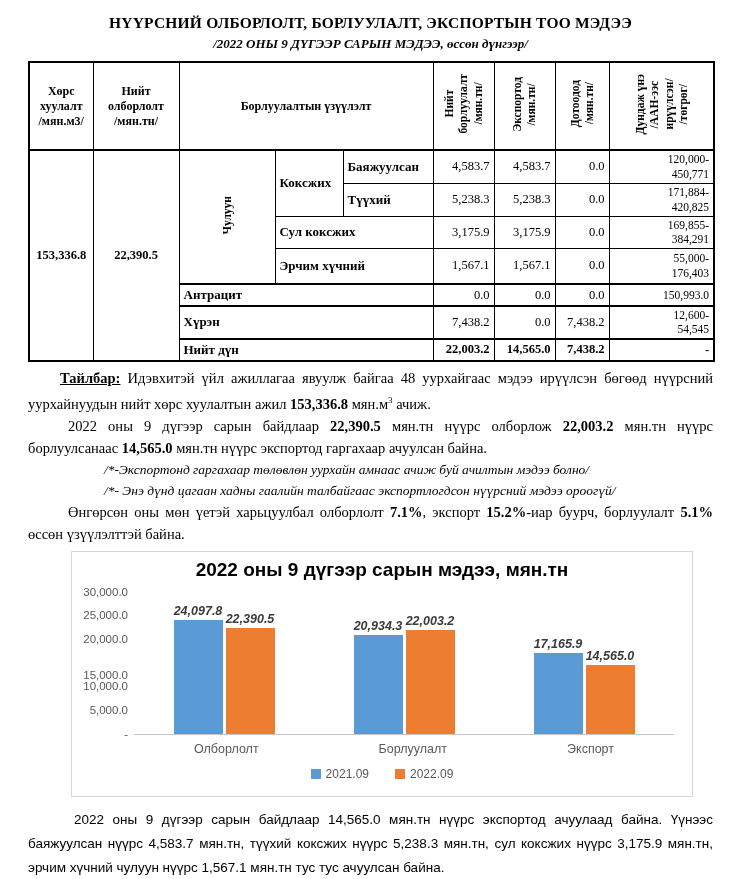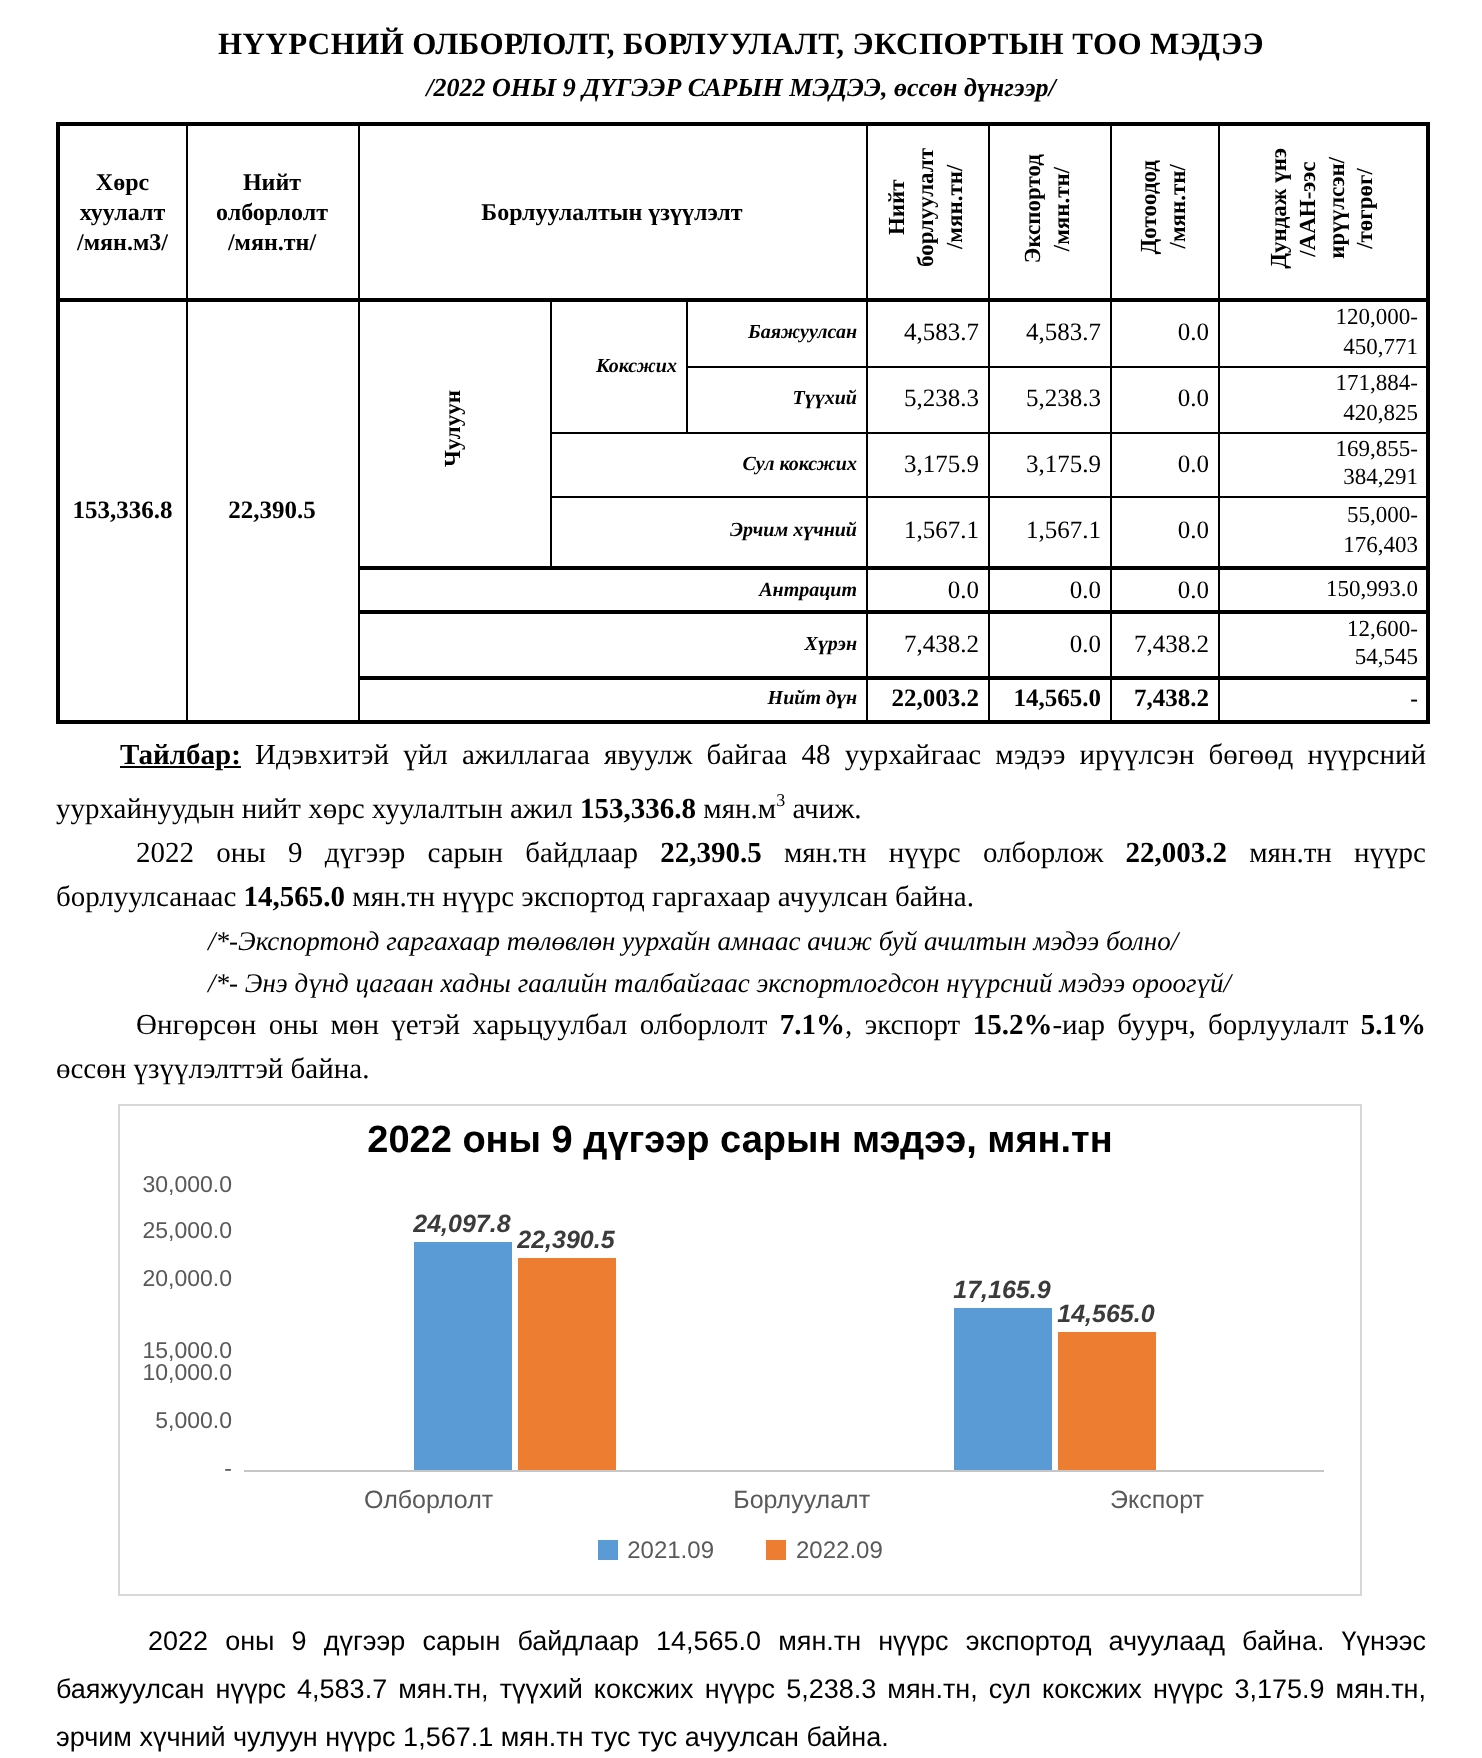--- a/index.html
+++ b/index.html
@@ -14,39 +14,39 @@
   table.stats th, table.stats td { border:1.4px solid #000; padding:1px 4px; }
   table.stats { border:2px solid #000; }
   tr.header-row th { border-bottom:2px solid #000; font-weight:bold; font-size:12px; text-align:center; vertical-align:middle; height:88px; line-height:1.25; }
   .pre { white-space:pre-line; }
   th .vtext, td .vtext {
     writing-mode:vertical-rl; transform:rotate(180deg);
     white-space:pre-line; display:inline-block;
     font-weight:bold; font-size:11.5px; line-height:1.25;
   }
   td.bignum { text-align:center; vertical-align:middle; font-weight:bold; font-size:12.5px; }
-  td.rowlbl { text-align:right; vertical-align:middle; font-weight:bold; font-size:10px;font-style:italic; }
+  td.rowlbl { text-align:left; vertical-align:middle; font-weight:bold; font-size:13px; }
   td.vcell { text-align:center; vertical-align:middle; }
   td.num { text-align:right; vertical-align:middle; font-size:12.5px; padding-right:6px; }
   td.price { font-size:11.5px; line-height:1.25; white-space:pre-line; text-align:right; }
   tr.r0 td { height:33px; } tr.r1 td { height:33px; } tr.r2 td { height:32px; }
   tr.r3 td { height:36px; } tr.r4 td { height:22px; } tr.r5 td { height:32px; } tr.r6 td { height:22px; }
   tr.thick td { border-top:2px solid #000; }
   tr.totalrow td { font-weight:bold; }
 
   .paras { margin-top:5px; font-size:14.5px; line-height:22px; }
   .paras p { text-align:justify; }
   .p-note { text-indent:32px; }
   .note-label { font-weight:bold; text-decoration:underline; }
   .bold { font-weight:bold; }
   .p-ind { text-indent:40px; }
   .star { font-style:italic; font-size:13.5px; line-height:21px; padding-left:76px; text-align:left !important; }
   sup { font-size:9px; }
 
-  .chart-box { width:622px; height:246px; margin-left:31px; margin-top:6px;
+  .chart-box { width:622px; height:246px; margin-left:43px; margin-top:6px;
     border:1px solid #d7d7d7; background:#fff; padding-top:7px;
     font-family:"Liberation Sans", sans-serif; }
   .chart-title { text-align:center; font-size:19px; font-weight:bold; color:#000; }
   .chart-area { display:flex; margin-top:12px; padding-right:18px; }
   .y-axis { position:relative; width:62px; height:142px; flex:none; }
   .y-tick { position:absolute; right:6px; font-size:11.5px; color:#595959; white-space:nowrap; }
   .plot { flex:1; height:142px; position:relative; border-bottom:1.5px solid #c6c6c6; }
   .groups { display:flex; height:100%; align-items:flex-end; justify-content:space-around; }
   .group { display:flex; align-items:flex-end; gap:3px;font-style:italic; }
   .bar-col { display:flex; flex-direction:column; align-items:center; }
@@ -188,20 +188,30 @@
                 <div class="dlabel">24,097.8</div>
                 <div class="bar" style="height: 114px; background: rgb(91, 155, 213);"></div>
               </div>
               <div class="bar-col">
                 <div class="dlabel">22,390.5</div>
                 <div class="bar" style="height: 106px; background: rgb(237, 125, 49);"></div>
               </div>
             </div>
             <div class="group">
               <div class="bar-col">
+                <div class="dlabel">20,934.3</div>
+                <div class="bar" style="height: 99px; background: rgb(91, 155, 213);"></div>
+              </div>
+              <div class="bar-col">
+                <div class="dlabel">22,003.2</div>
+                <div class="bar" style="height: 104px; background: rgb(237, 125, 49);"></div>
+              </div>
+            </div>
+            <div class="group">
+              <div class="bar-col">
                 <div class="dlabel">17,165.9</div>
                 <div class="bar" style="height: 81px; background: rgb(91, 155, 213);"></div>
               </div>
               <div class="bar-col">
                 <div class="dlabel">14,565.0</div>
                 <div class="bar" style="height: 69px; background: rgb(237, 125, 49);"></div>
               </div>
             </div>
           </div>
       </div>

